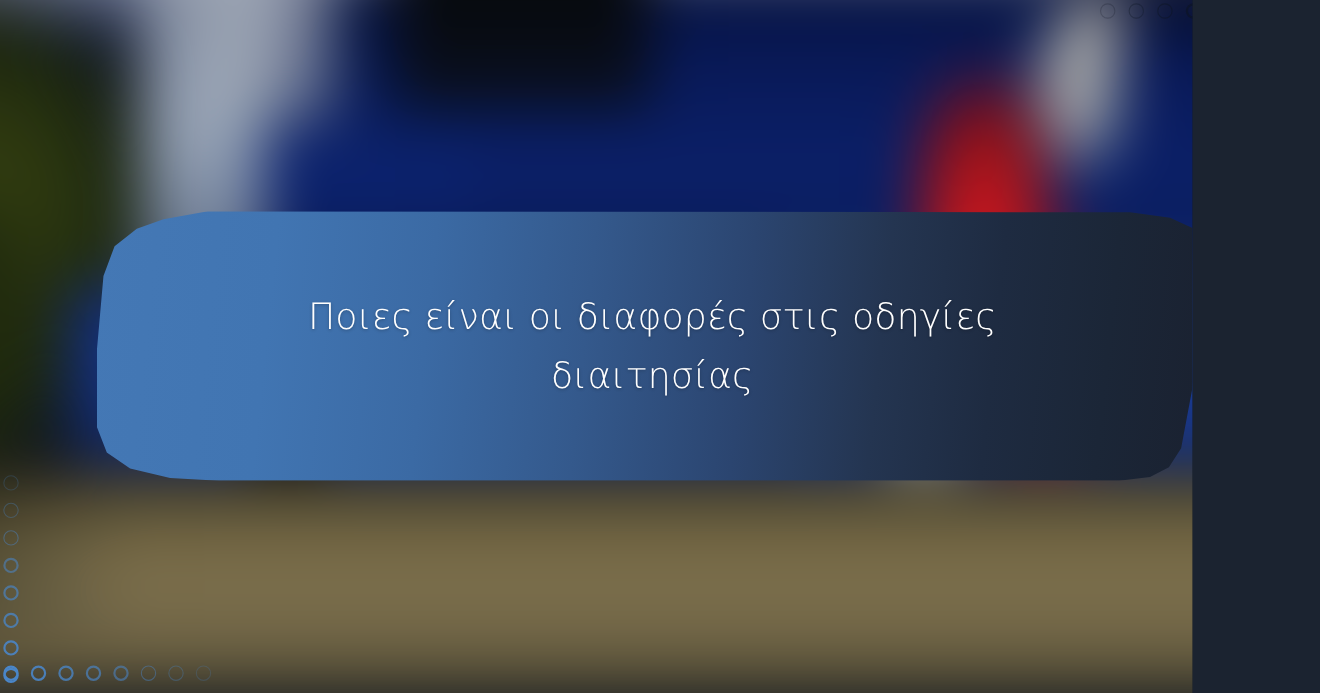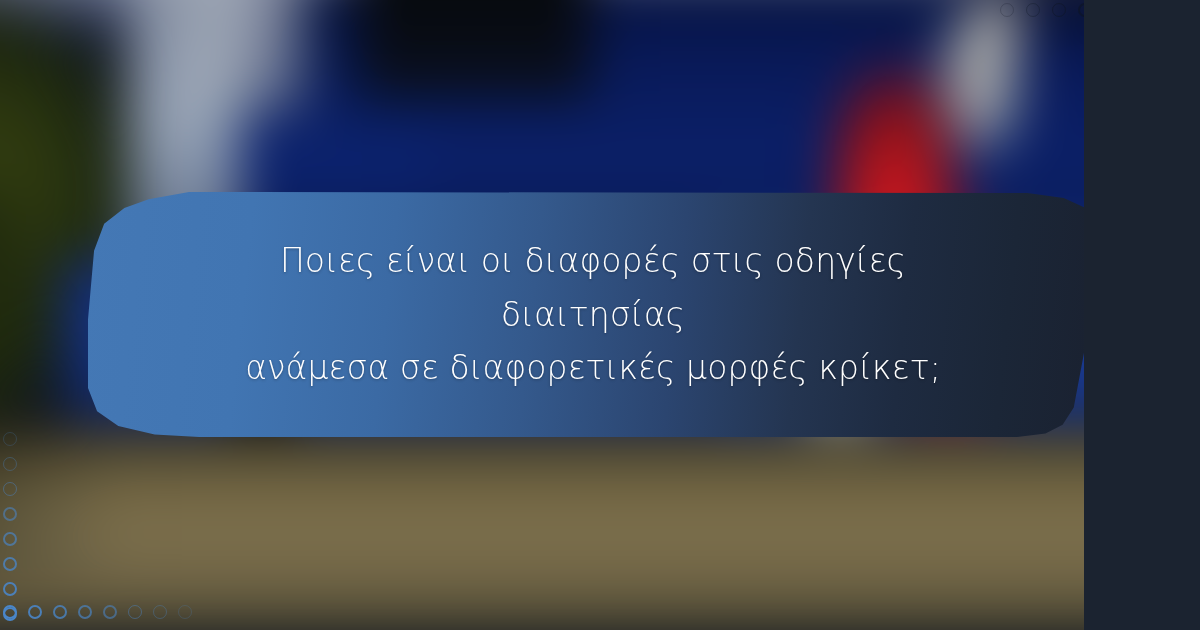--- a/index.html
+++ b/index.html
@@ -298,18 +298,17 @@
       <span class="dot" style="left: 125px; top: 0px; opacity: 0.443; border-width: 1.83px;"></span>
       <span class="dot" style="left: 150px; top: 0px; opacity: 0.331; border-width: 1.61px;"></span>
       <span class="dot" style="left: 175px; top: 0px; opacity: 0.22; border-width: 1.4px;"></span>
     </div>
 
   <div class="card-wrap">
     <div class="card"></div>
     <div class="card-inner">
       <div class="headline">
         <span>Ποιες είναι οι διαφορές στις οδηγίες διαιτησίας</span><br>
-        <span>ανάμεσα σε διαφορετικές μορφές κρίκετ;</span>
       </div>
     </div>
   </div>
 
 </div>
 
 </body></html>

